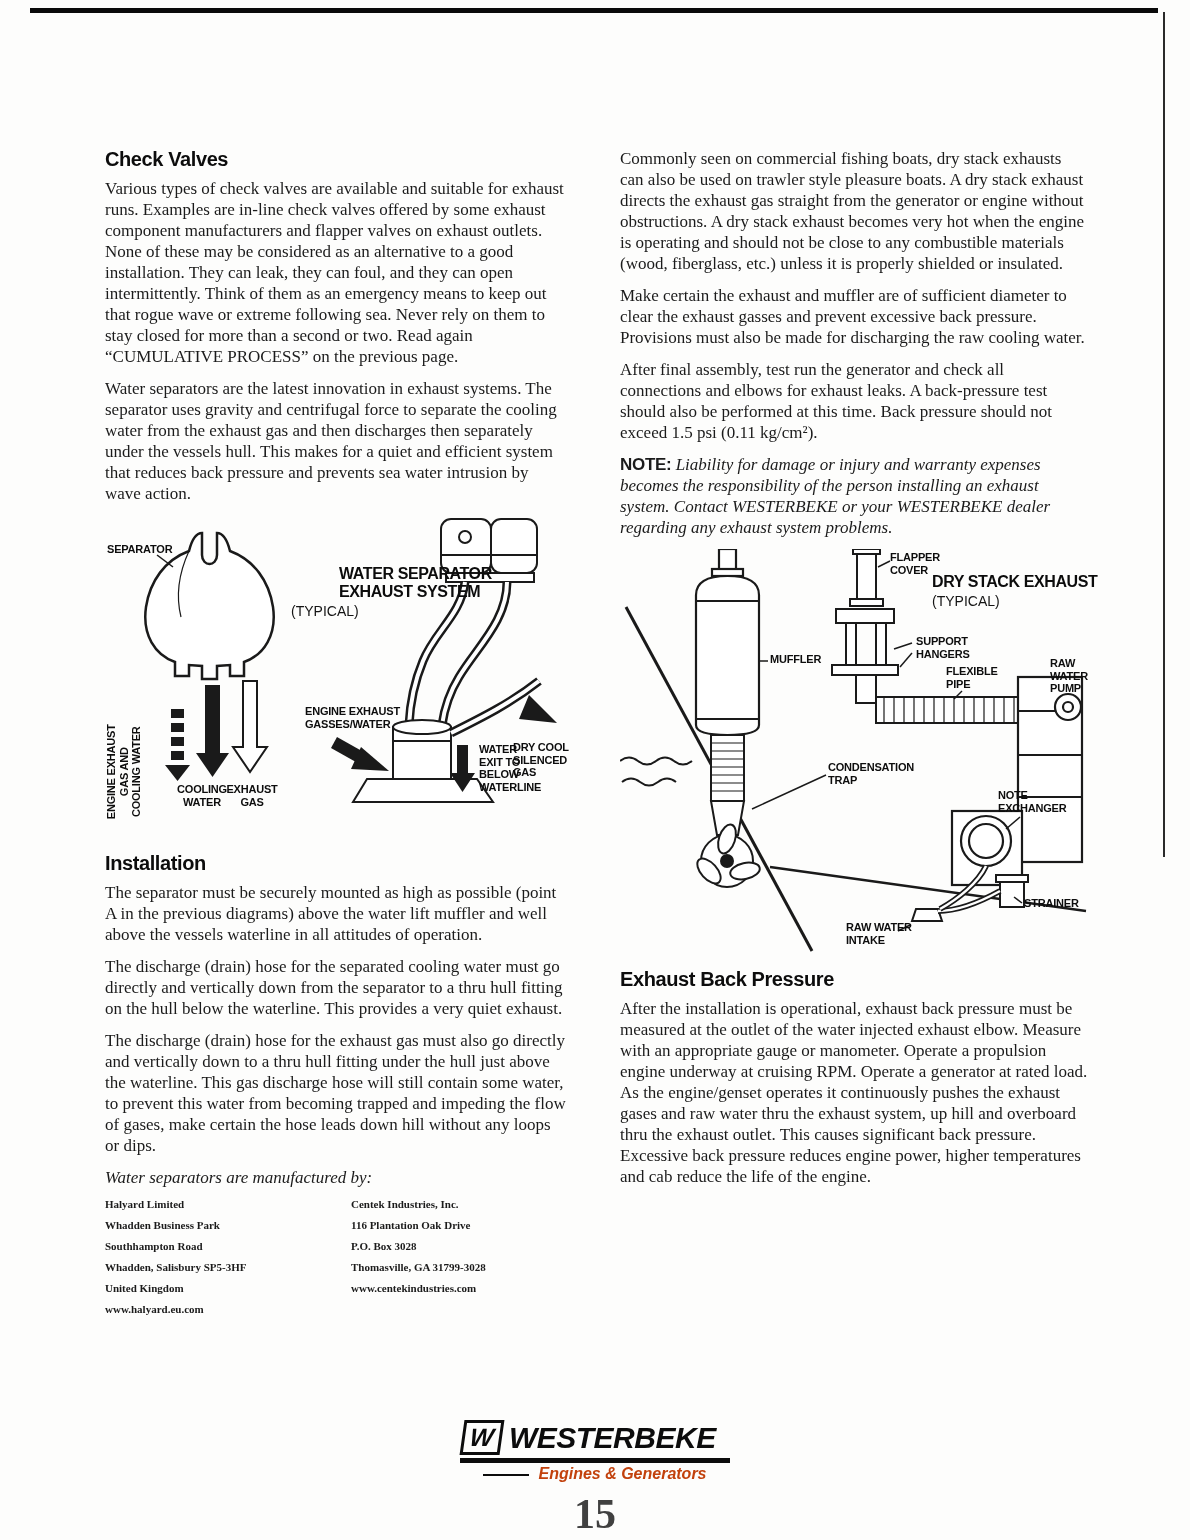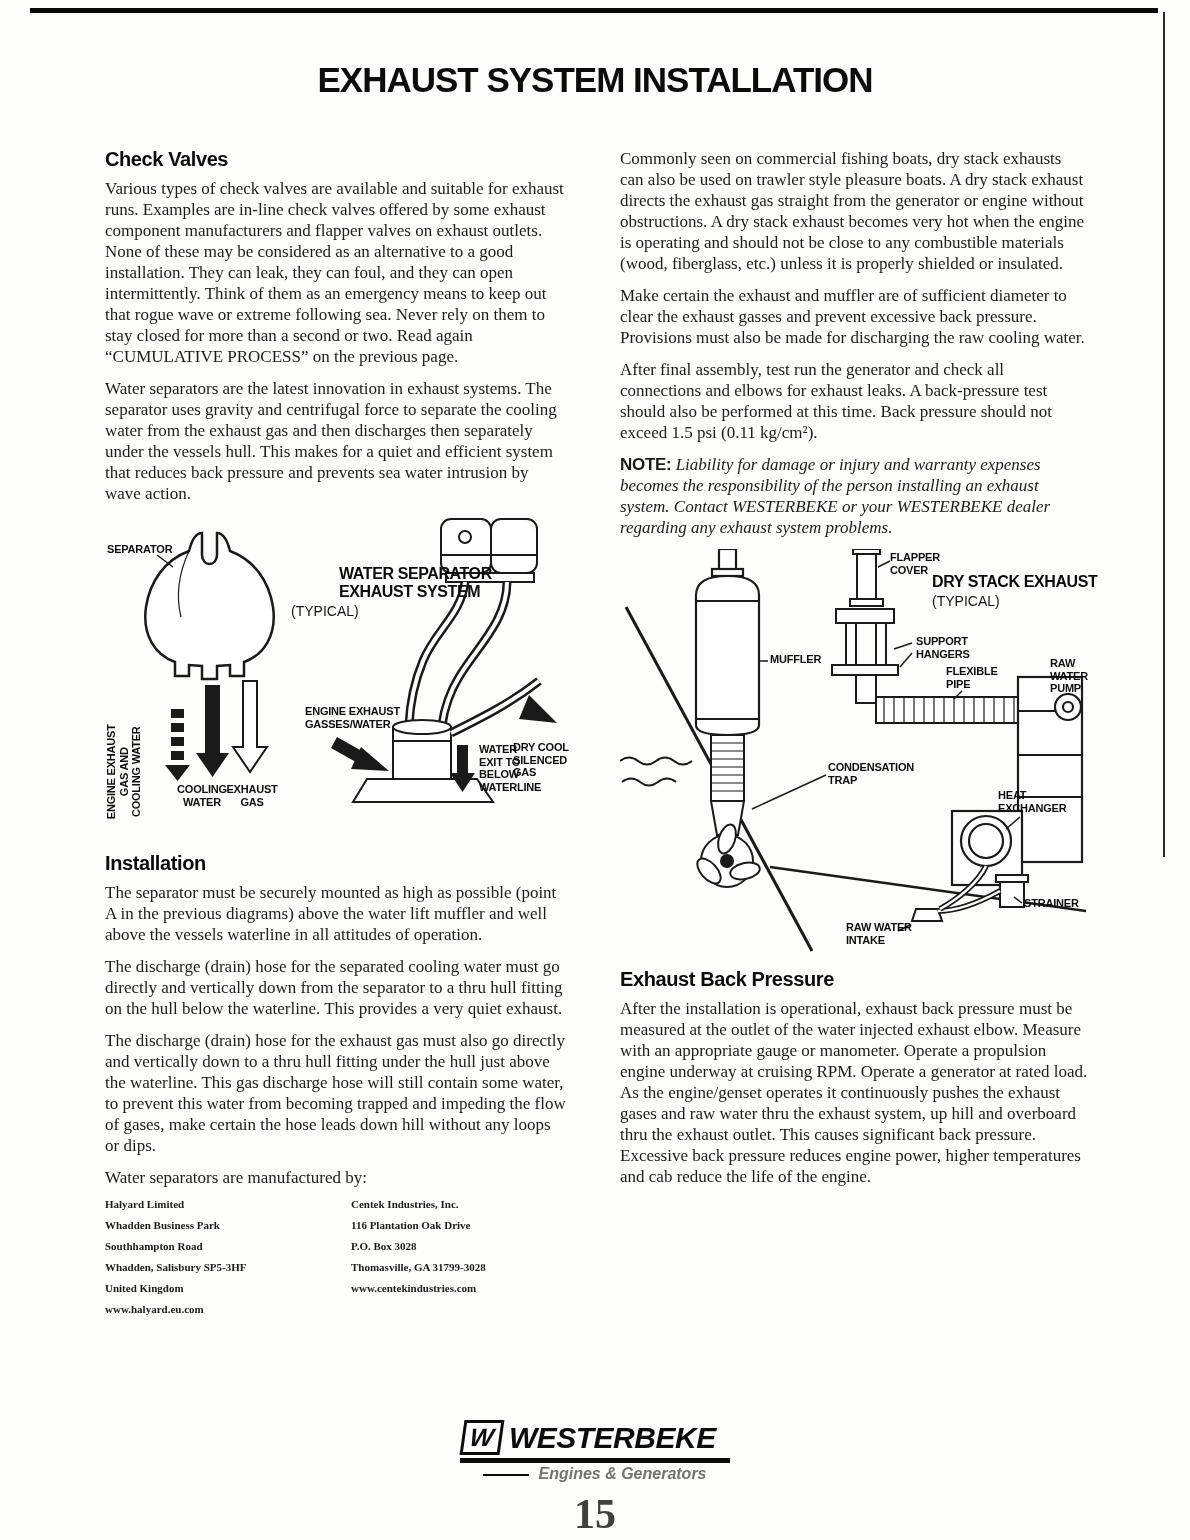--- a/index.html
+++ b/index.html
@@ -46,34 +46,33 @@
 
   .footer { position:absolute; top:1420px; left:0; width:100%; text-align:center; }
   .logo-row { display:inline-flex; align-items:center; gap:7px;
               border-bottom:5px solid #0c0c0c; padding:0 14px 3px 2px; }
   .wbox { display:inline-block; border:3px solid #0c0c0c; padding:0 5px;
           font-family:"Liberation Sans", sans-serif; font-style:italic; font-weight:bold;
           font-size:25px; transform:skewX(-8deg); color:#0c0c0c; }
   .brand { font-family:"Liberation Sans", sans-serif; font-style:italic; font-weight:bold;
            font-size:30px; letter-spacing:-0.5px; color:#0c0c0c; }
   .tagline { font-family:"Liberation Sans", sans-serif; font-style:italic; font-weight:bold;
-             font-size:16px; margin-top:2px; color:#737373; }
+             font-size:16px; margin-top:2px; color:#c2410c; }
   .tagline::before { content:""; display:inline-block; width:46px; height:2px;
                      background:#0c0c0c; vertical-align:middle; margin-right:9px; }
   .pagenum { font-family:"Liberation Serif", serif; font-weight:bold; font-size:42px;
              margin-top:7px; color:#404040; }
 </style>
 </head>
 <body>
 
 <div class="page">
   <div class="scan-topline"></div>
   <div class="scan-sideline"></div>
 
-  <h1 class="title">EXHAUST SYSTEM INSTALLATION</h1>
 
   <div class="col col-left">
 
     <h2>Check Valves</h2>
     <p>Various types of check valves are available and suitable for exhaust runs. Examples are in-line check valves offered by some exhaust component manufacturers and flapper valves on exhaust outlets. None of these may be considered as an alternative to a good installation. They can leak, they can foul, and they can open intermittently. Think of them as an emergency means to keep out that rogue wave or extreme following sea. Never rely on them to stay closed for more than a second or two. Read again “CUMULATIVE PROCESS” on the previous page.</p>
 
     <p>Water separators are the latest innovation in exhaust systems. The separator uses gravity and centrifugal force to separate the cooling water from the exhaust gas and then discharges then separately under the vessels hull. This makes for a quiet and efficient system that reduces back pressure and prevents sea water intrusion by wave action.</p>
 
     <div class="diagram sep-diagram">
       <svg width="462" height="322" viewBox="0 0 462 322">
@@ -156,21 +155,21 @@
 WATERLINE</div>
       <div class="dlabel" style="left:408px; top:212px;margin-top:14px;">DRY COOL
 SILENCED
 GAS</div>
     </div>
 
     <h2>Installation</h2>
     <p>The separator must be securely mounted as high as possible (point A in the previous diagrams) above the water lift muffler and well above the vessels waterline in all attitudes of operation.</p>
     <p>The discharge (drain) hose for the separated cooling water must go directly and vertically down from the separator to a thru hull fitting on the hull below the waterline. This provides a very quiet exhaust.</p>
     <p>The discharge (drain) hose for the exhaust gas must also go directly and vertically down to a thru hull fitting under the hull just above the waterline. This gas discharge hose will still contain some water, to prevent this water from becoming trapped and impeding the flow of gases, make certain the hose leads down hill without any loops or dips.</p>
-    <p style="margin-bottom:6px;">Water separators are manufactured by:</p>
+    <p style="margin-bottom:6px;font-style:italic;">Water separators are manufactured by:</p>
 
     <div class="addrs">
       <div class="addr addr-left">
         <div>Halyard Limited</div>
         <div>Whadden Business Park</div>
         <div>Southhampton Road</div>
         <div>Whadden, Salisbury SP5-3HF</div>
         <div>United Kingdom</div>
         <div>www.halyard.eu.com</div>
       </div>
@@ -311,21 +310,21 @@
       <div class="dlabel" style="left:296px; top:86px;">SUPPORT
 HANGERS</div>
       <div class="dlabel" style="left:150px; top:104px;">MUFFLER</div>
       <div class="dlabel" style="left:326px; top:116px;">FLEXIBLE
 PIPE</div>
       <div class="dlabel" style="left:430px; top:108px;">RAW
 WATER
 PUMP</div>
       <div class="dlabel" style="left:208px; top:212px;">CONDENSATION
 TRAP</div>
-      <div class="dlabel" style="left:378px; top:240px;">HEAT
+      <div class="dlabel" style="left:378px; top:240px;">NOTE
 EXCHANGER</div>
       <div class="dlabel" style="left:404px; top:348px;">STRAINER</div>
       <div class="dlabel" style="left:226px; top:372px;">RAW WATER
 INTAKE</div>
     </div>
 
     <h2>Exhaust Back Pressure</h2>
     <p>After the installation is operational, exhaust back pressure must be measured at the outlet of the water injected exhaust elbow. Measure with an appropriate gauge or manometer. Operate a propulsion engine underway at cruising RPM. Operate a generator at rated load. As the engine/genset operates it continuously pushes the exhaust gases and raw water thru the exhaust system, up hill and overboard thru the exhaust outlet. This causes significant back pressure. Excessive back pressure reduces engine power, higher temperatures and cab reduce the life of the engine.</p>
   </div>
 

